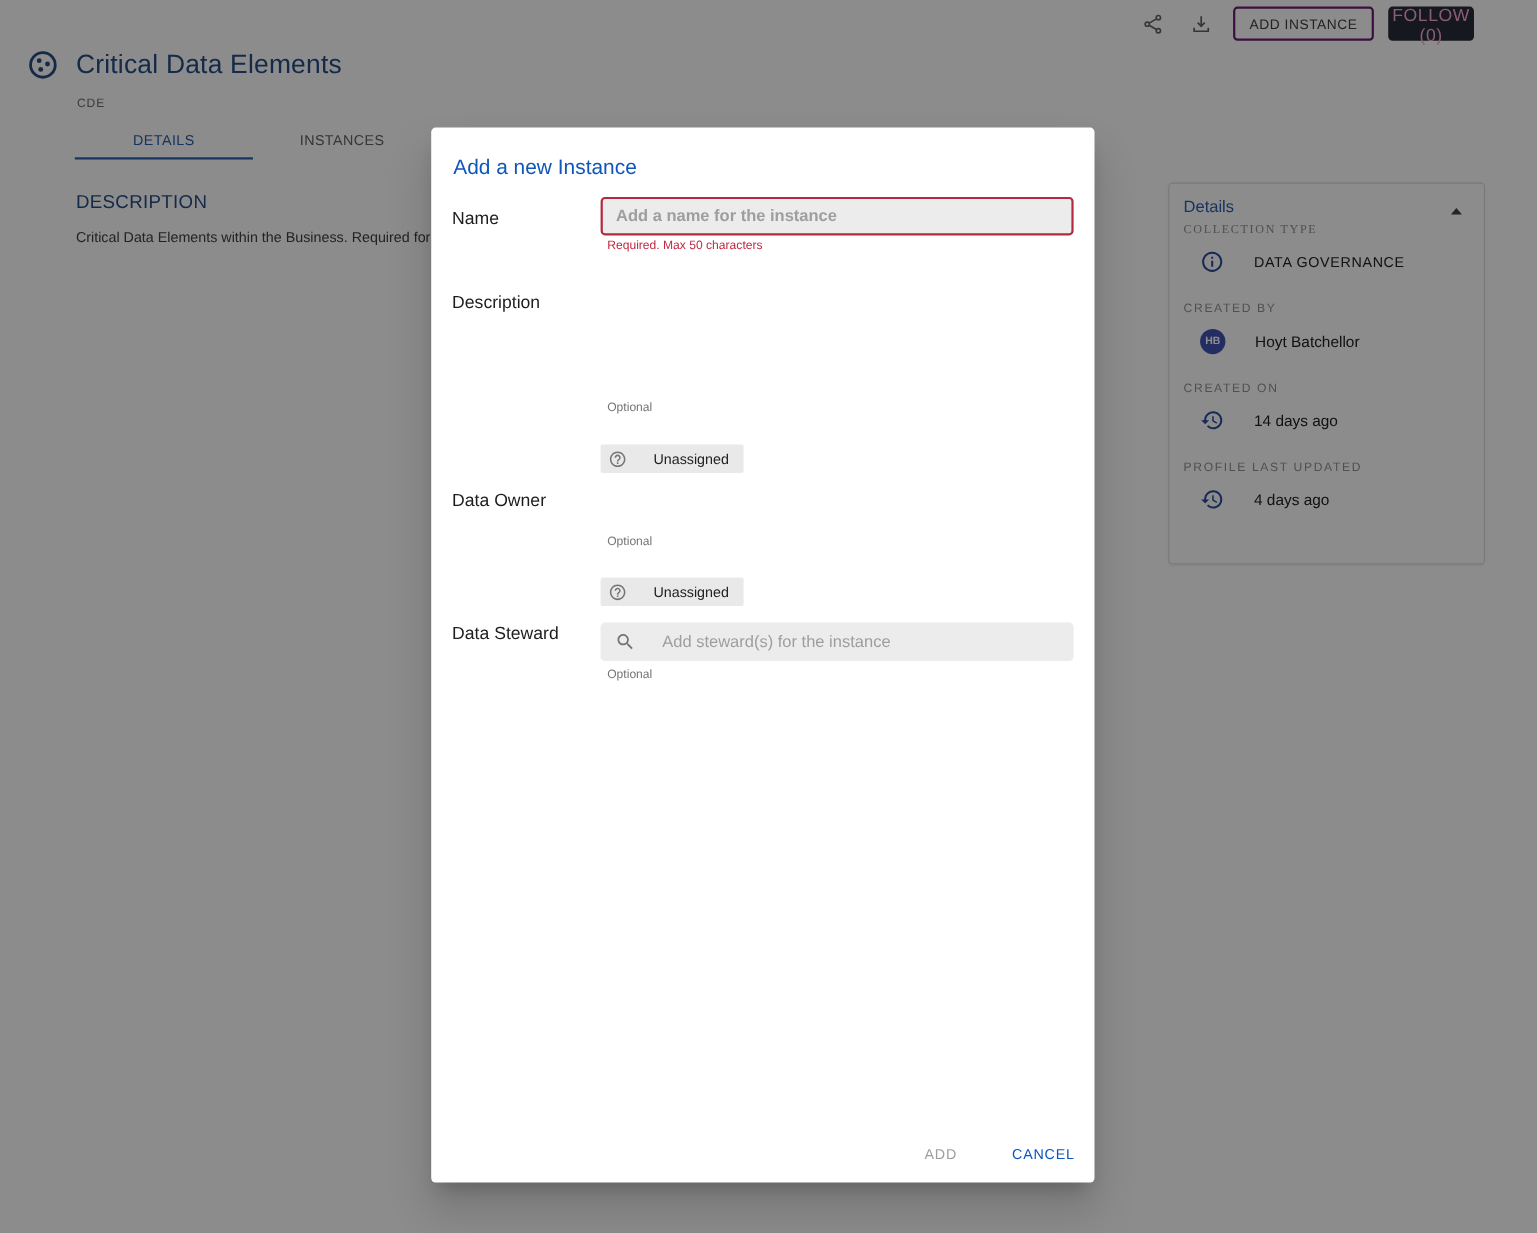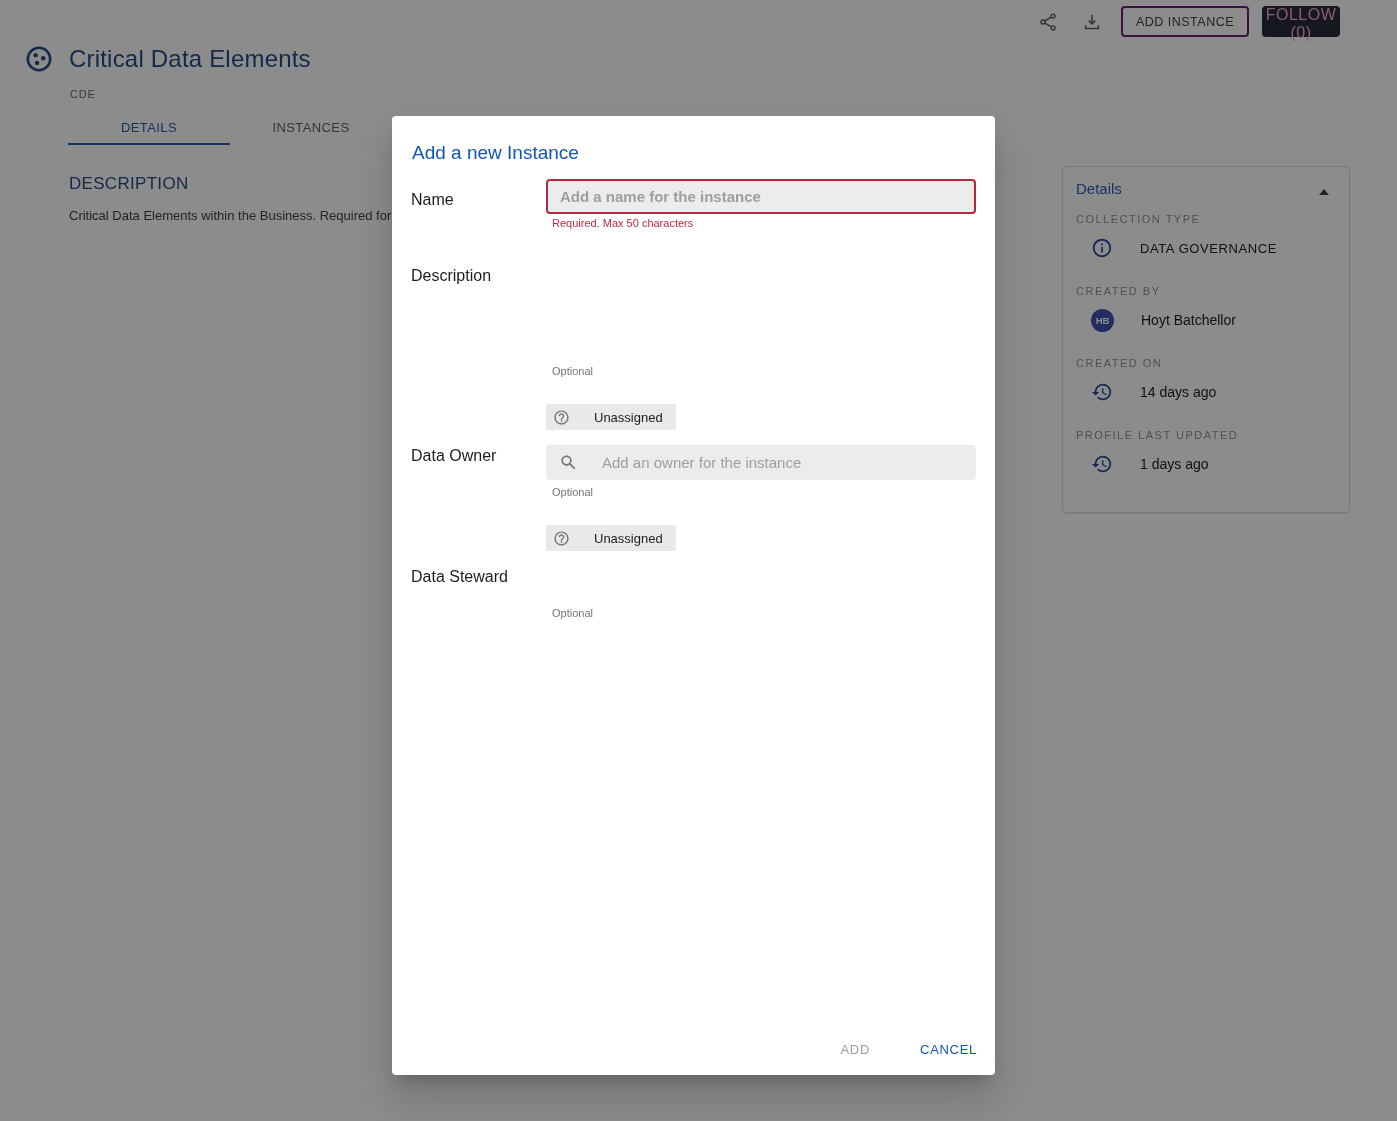--- a/index.html
+++ b/index.html
@@ -36,21 +36,21 @@
   .desc-body { position:absolute; left:69px; top:208px; font-size:13px; color:#3c4043; white-space:nowrap; }
 
   
   .details-card { position:absolute; left:1062px; top:166px; width:288px; height:347px;
     background:#fff; border:1px solid #dcdcdc; border-radius:4px; padding:13px;
     box-shadow:0 1px 2px rgba(0,0,0,0.06); }
   .details-title { font-size:15px; font-weight:500; color:#2a5db0; height:20px; }
   .collapse-caret { position:absolute; right:20px; top:22px; width:0; height:0;
     border-left:5px solid transparent; border-right:5px solid transparent; border-bottom:6px solid #424242; cursor:pointer; }
   .dsec-label { font-size:11px; letter-spacing:1.5px; color:#8f9398; }
-  .dsec-label.first { margin-top:13px; }
+  .dsec-label.first { margin-top:3px;font-family:Liberation Serif, serif; }
   .dsec-label.next { margin-top:25px; }
   .dsec-row { margin-top:11px; height:24px; display:flex; align-items:center; }
   .dsec-icon { width:22px; height:22px; margin-left:15px; color:#2a4a9e; flex:none; }
   .dsec-icon svg { width:100%; height:100%; }
   .avatar { width:23px; height:23px; margin-left:15px; border-radius:50%; background:#4353b3; color:#fff;
     font-size:9.5px; font-weight:700; display:flex; align-items:center; justify-content:center; flex:none; }
   .dsec-value { margin-left:27px; font-size:14px; color:#212121; }
   .dsec-value.caps { font-size:13px; letter-spacing:0.6px; }
 
   
@@ -171,21 +171,21 @@
         <span class="dsec-value">14 days ago</span>
       </div>
 
       <div class="dsec-label next">PROFILE LAST UPDATED</div>
       <div class="dsec-row">
         <span class="dsec-icon">
           <svg viewBox="0 0 24 24" fill="currentColor">
               <path d="M13 3c-4.97 0-9 4.03-9 9H1l3.89 3.89.07.14L9 12H6c0-3.87 3.13-7 7-7s7 3.13 7 7-3.13 7-7 7c-1.93 0-3.68-.79-4.94-2.06l-1.42 1.42C8.27 19.99 10.51 21 13 21c4.97 0 9-4.03 9-9s-4.03-9-9-9zm-1 5v5l4.28 2.54.72-1.21-3.5-2.08V8H12z"></path>
             </svg>
         </span>
-        <span class="dsec-value">1 days ago</span>
+        <span class="dsec-value">4 days ago</span>
       </div>
     </div>
   </div>
 
   <div class="overlay"></div>
 
   <div class="modal">
     <div class="m-title">Add a new Instance</div>
 
     <div class="f-label lbl-name">Name</div>
@@ -198,40 +198,40 @@
     <div class="chip chip-1">
       <span class="chip-icon">
         <svg viewBox="0 0 24 24" fill="currentColor">
             <path d="M11 18h2v-2h-2v2zm1-16C6.48 2 2 6.48 2 12s4.48 10 10 10 10-4.48 10-10S17.52 2 12 2zm0 18c-4.41 0-8-3.59-8-8s3.59-8 8-8 8 3.59 8 8-3.59 8-8 8zm0-14c-2.21 0-4 1.79-4 4h2c0-1.1.9-2 2-2s2 .9 2 2c0 2-3 1.75-3 5h2c0-2.25 3-2.5 3-5 0-2.21-1.79-4-4-4z"></path>
           </svg>
       </span>
       <span class="chip-text">Unassigned</span>
     </div>
 
     <div class="f-label lbl-owner">Data Owner</div>
-    <div class="search-field sf-owner">
-      <span class="search-glyph">
-        <svg viewBox="0 0 24 24" fill="currentColor">
-            <path d="M15.5 14h-.79l-.28-.27C15.41 12.59 16 11.11 16 9.5 16 5.91 13.09 3 9.5 3S3 5.91 3 9.5 5.91 16 9.5 16c1.61 0 3.09-.59 4.23-1.57l.27.28v.79l5 4.99L20.49 19l-4.99-5zm-6 0C7.01 14 5 11.99 5 9.5S7.01 5 9.5 5 14 7.01 14 9.5 11.99 14 9.5 14z"></path>
-          </svg>
-      </span>
-      <input type="text" placeholder="Add an owner for the instance" style="">
-    </div>
     <div class="helper h-owner">Optional</div>
 
     <div class="chip chip-2">
       <span class="chip-icon">
         <svg viewBox="0 0 24 24" fill="currentColor">
             <path d="M11 18h2v-2h-2v2zm1-16C6.48 2 2 6.48 2 12s4.48 10 10 10 10-4.48 10-10S17.52 2 12 2zm0 18c-4.41 0-8-3.59-8-8s3.59-8 8-8 8 3.59 8 8-3.59 8-8 8zm0-14c-2.21 0-4 1.79-4 4h2c0-1.1.9-2 2-2s2 .9 2 2c0 2-3 1.75-3 5h2c0-2.25 3-2.5 3-5 0-2.21-1.79-4-4-4z"></path>
           </svg>
       </span>
       <span class="chip-text">Unassigned</span>
     </div>
 
     <div class="f-label lbl-steward">Data Steward</div>
+    <div class="search-field sf-steward">
+      <span class="search-glyph">
+        <svg viewBox="0 0 24 24" fill="currentColor">
+            <path d="M15.5 14h-.79l-.28-.27C15.41 12.59 16 11.11 16 9.5 16 5.91 13.09 3 9.5 3S3 5.91 3 9.5 5.91 16 9.5 16c1.61 0 3.09-.59 4.23-1.57l.27.28v.79l5 4.99L20.49 19l-4.99-5zm-6 0C7.01 14 5 11.99 5 9.5S7.01 5 9.5 5 14 7.01 14 9.5 11.99 14 9.5 14z"></path>
+          </svg>
+      </span>
+      <input type="text" placeholder="Add steward(s) for the instance" style="">
+    </div>
     <div class="helper h-steward">Optional</div>
 
     <div class="m-footer">
       <button class="btn-text btn-add">ADD</button>
       <button class="btn-text btn-cancel">CANCEL</button>
     </div>
   </div>
 
 </div>
 

